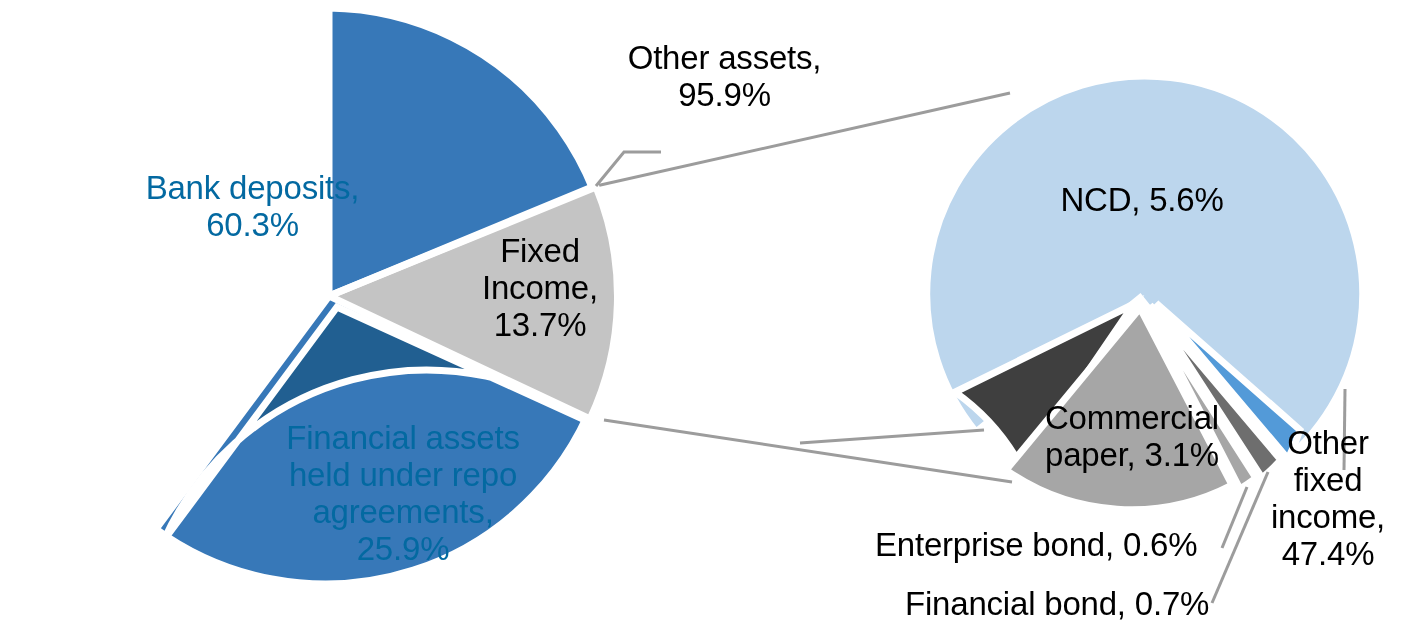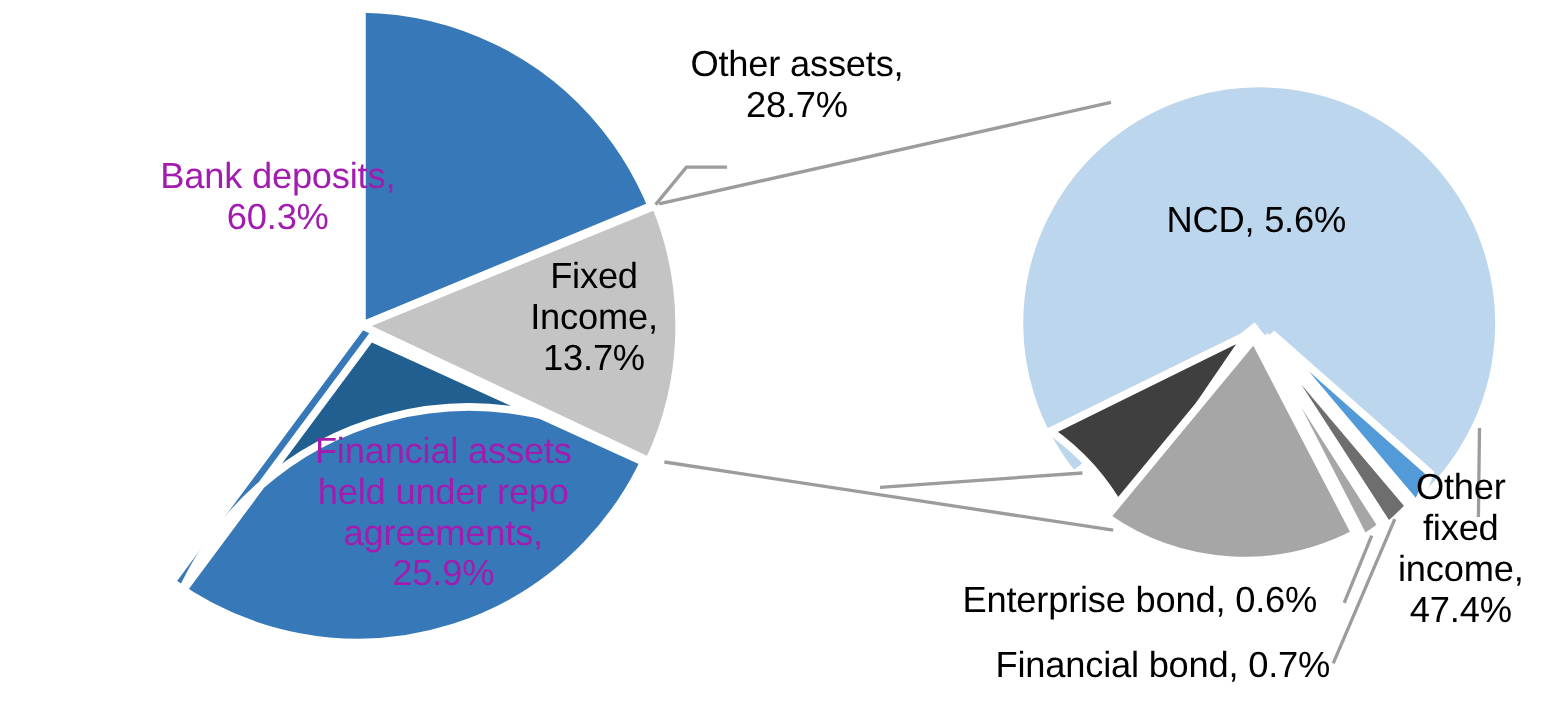--- a/index.html
+++ b/index.html
@@ -38,21 +38,21 @@
   }
   .lbl {
     position: absolute;
     font-family: "Liberation Sans", sans-serif;
     font-size: 33px;
     line-height: 1.12;
     white-space: pre-line;
     color: #000000;
     letter-spacing: -0.2px;
   }
-  .lbl-white { color: #a21caf; }
+  .lbl-white { color: #0369a1; margin-top: 28px; }
   .ta-center { text-align: center; }
   .ta-left { text-align: left; }
 </style>
 </head>
 <body>
 
 <div id="chart-root">
 
   <svg class="pie-canvas" viewBox="0 0 1404 644">
 
@@ -104,29 +104,31 @@
   </svg>
 
   <div class="lbl lbl-white ta-center" style="left:120px; top:142px; width:265px;">Bank deposits,
 60.3%</div>
 
   <div class="lbl ta-center" style="left:460px; top:233px; width:160px;">Fixed
 Income,
 13.7%</div>
 
   <div class="lbl ta-center" style="left:612px; top:40px; width:225px;">Other assets,
-28.7%</div>
+95.9%</div>
 
   <div class="lbl lbl-white ta-center" style="left:258px; top:392px; width:290px;">Financial assets
 held under repo
 agreements,
 25.9%</div>
 
   <div class="lbl ta-center" style="left:1042px; top:182px; width:200px;">NCD, 5.6%</div>
 
+  <div class="lbl ta-center" style="left:1032px; top:400px; width:200px;">Commercial
+paper, 3.1%</div>
 
 
   <div class="lbl ta-left" style="left:875px; top:527px; width:360px;">Enterprise bond, 0.6%</div>
 
   <div class="lbl ta-left" style="left:905px; top:586px; width:340px;">Financial bond, 0.7%</div>
 
   <div class="lbl ta-center" style="left:1258px; top:425px; width:140px;">Other
 fixed
 income,
 47.4%</div>

